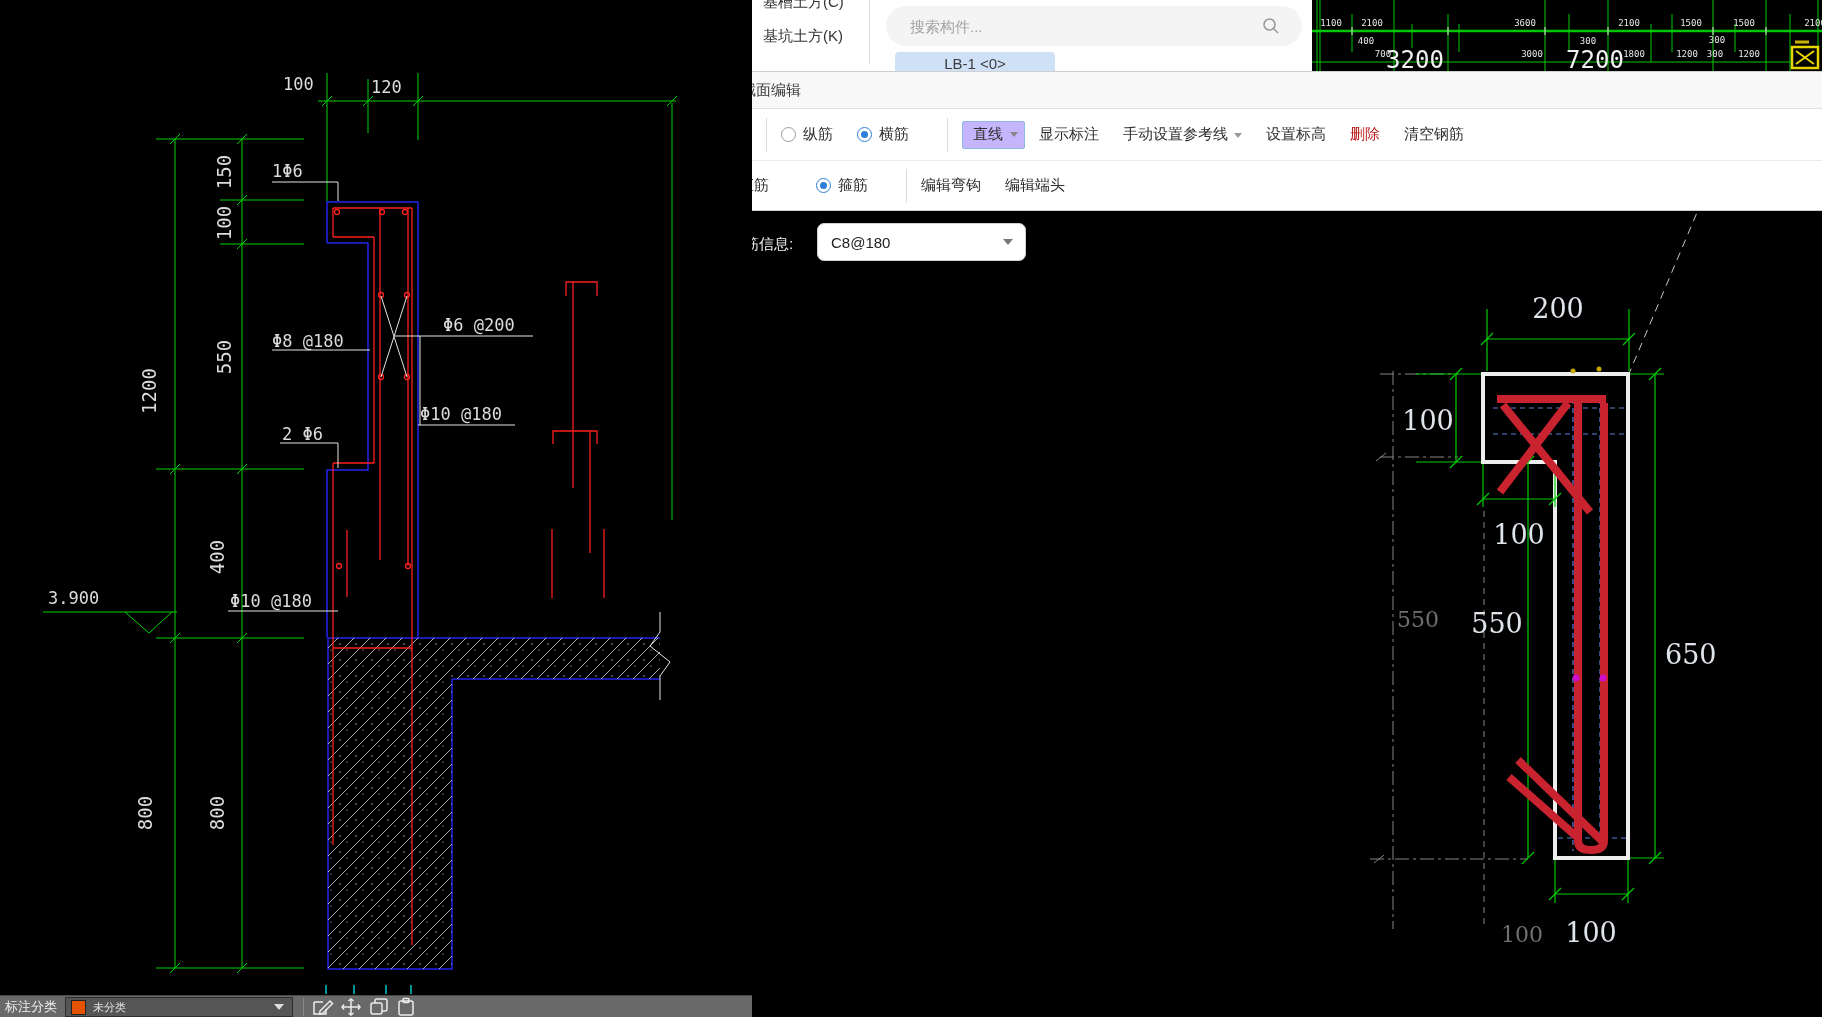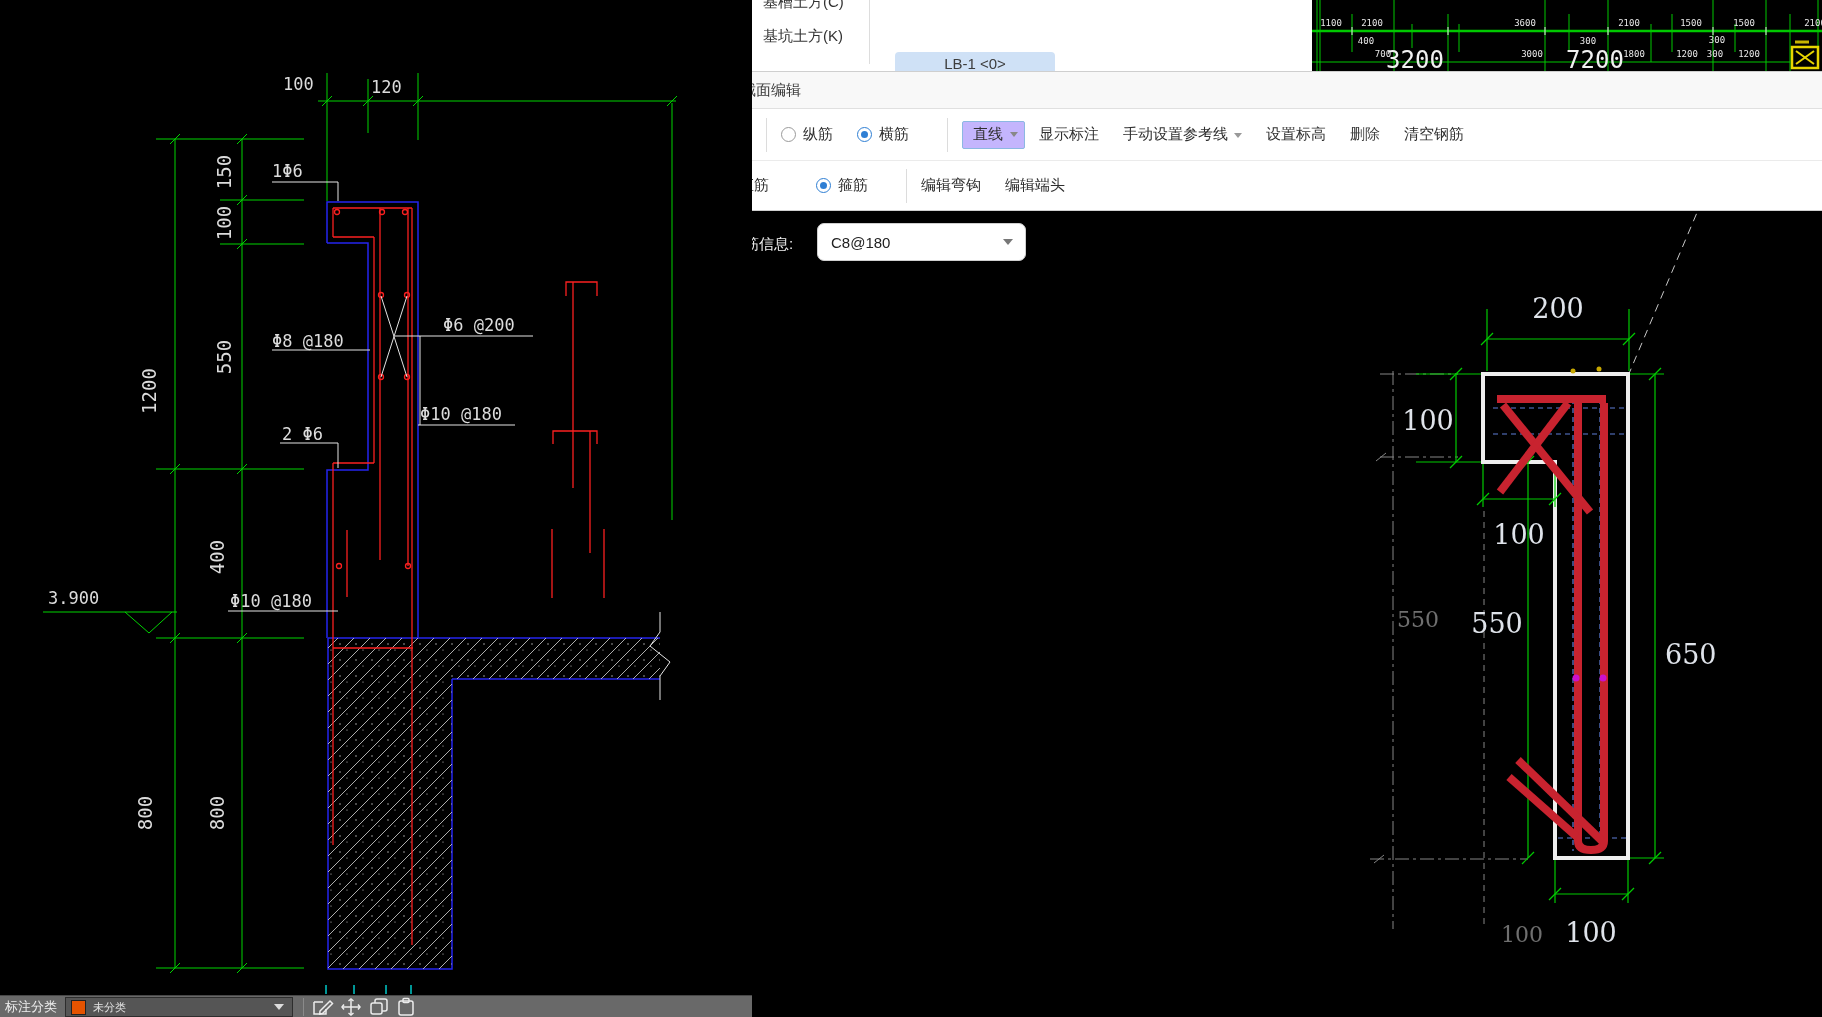--- a/index.html
+++ b/index.html
@@ -52,21 +52,21 @@
   .rdot{width:15px;height:15px;border-radius:50%;border:1px solid #9a9a9a;background:#fff;
       margin-right:7px;position:relative;box-sizing:border-box;}
   .rdot.on{border:1px solid #2f7fd4;}
   .rdot.on::after{content:"";position:absolute;left:3px;top:3px;width:7px;height:7px;
       border-radius:50%;background:#2f7fd4;}
   .btn-line{background:#c4b5fd;border:1px solid #8cb8e2;border-radius:2px;padding:3px 6px 4px 10px;
       display:inline-flex;align-items:center;margin-right:14px;}
   .btn-line .caret{width:0;height:0;border-left:4px solid transparent;border-right:4px solid transparent;
       border-top:5px solid #888;margin-left:7px;}
   .tbtn{margin-right:24px;cursor:default;font-family:Liberation Serif, serif;}
-  .tbtn.disabled{color:#404040;}
+  .tbtn.disabled{color:#b91c1c;}
   .mini-caret{display:inline-block;width:0;height:0;border-left:4px solid transparent;
       border-right:4px solid transparent;border-top:5px solid #999;margin-left:6px;vertical-align:middle;}
 
   #dlg-canvas{left:0;top:211px;width:1070px;height:806px;background:#000;overflow:hidden;}
   .rebar-label{position:absolute;left:0;top:24px;width:62px;color:#f0f0f0;font-size:15px;}
   .rebar-dd{position:absolute;left:65px;top:12px;width:207px;height:36px;background:#fff;
       border:1px solid #cfcfcf;border-radius:7px;display:flex;align-items:center;color:#222;font-size:15px;}
   .rebar-dd .val{margin-left:13px;}
   .rebar-dd .caret{position:absolute;right:12px;top:15px;width:0;height:0;
       border-left:5px solid transparent;border-right:5px solid transparent;border-top:6px solid #777;}
@@ -241,20 +241,29 @@
       </span>
     </div>
   </div>
 
   <div class="abs" id="right-app">
 
     <div class="abs" id="top-panel">
       <div class="panel-item" style="top:-7px">基槽土方(C)</div>
       <div class="panel-item" style="top:27px">基坑土方(K)</div>
       <div class="panel-vsep"></div>
+      <div class="search-box">
+        <input type="text" readonly="" placeholder="搜索构件..." style="">
+        <span class="mag">
+          <svg width="18" height="18" viewBox="0 0 18 18" stroke="#9a9a9a" stroke-width="1.6" fill="none">
+            <circle cx="7.5" cy="7.5" r="5.5"></circle>
+              <line x1="11.8" y1="11.8" x2="16" y2="16"></line>
+          </svg>
+        </span>
+      </div>
       <div class="chip">LB-1 &lt;0&gt;</div>
     </div>
 
     <div class="abs" id="plan-strip">
       <svg width="510" height="71" viewBox="0 0 510 71">
         <g stroke="#00c800" stroke-width="1">
           <line x1="0" y1="31" x2="510" y2="31" stroke-width="2.5"></line>
           <line x1="0" y1="62" x2="478" y2="62"></line>
           <line x1="5" y1="0" x2="5" y2="71"></line>
             <line x1="8" y1="0" x2="8" y2="71"></line>

